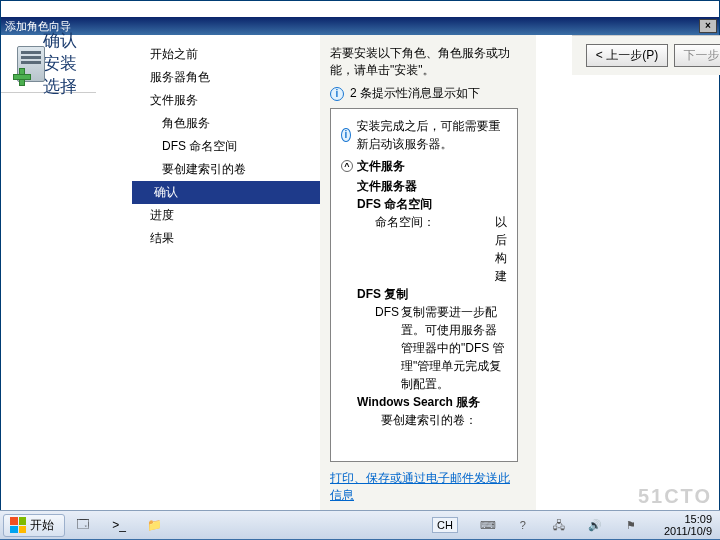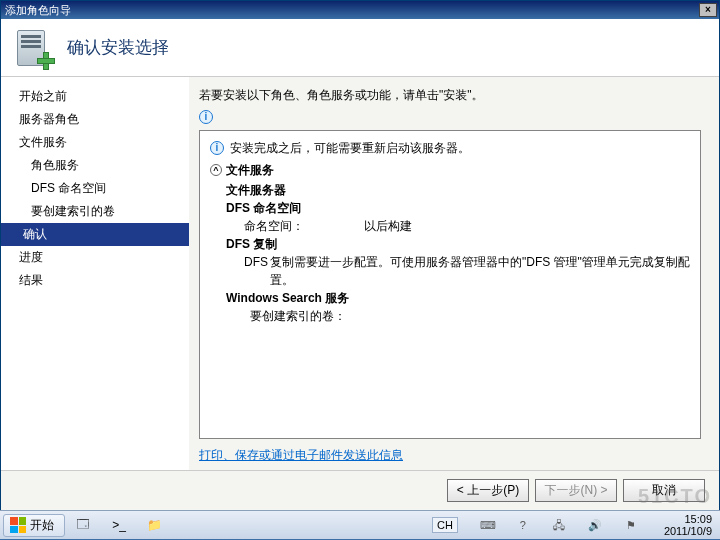--- a/index.html
+++ b/index.html
@@ -1,23 +1,23 @@
 <!DOCTYPE html>
 <html><head>
 <meta charset="utf-8">
 <style>
 * { box-sizing: border-box; margin: 0; padding: 0; }
 body { font-family: "Microsoft YaHei", Tahoma, sans-serif; font-size: 12px; background: #3a6ea5; width: 720px; height: 540px; overflow: hidden; position: relative; }
 
 .window { position: absolute; top: 0; left: 0; width: 720px; height: 511px; background: #fff; border: 1px solid #003c74; display: flex; flex-direction: column; }
-.titlebar { height: 18px; background: linear-gradient(to bottom, #0a246a, #3a6ea5); color: #fff; display: flex; align-items: center; padding: 0 2px; font-size: 11px; }
+.titlebar { height: 18px; background: linear-gradient(to bottom, #0a246a, #3a6ea5); color: #fff; display: flex; align-items: center; padding: 0 2px; font-size: 11px; margin-top: 16px; }
 .titlebar .ttl { flex: 1; padding-left: 2px; }
 .titlebar .close { width: 18px; height: 14px; background: #c0c0c0; border: 1px solid #404040; text-align: center; line-height: 11px; font-weight: bold; color: #000; cursor: pointer; font-size: 10px; }
 
-.body { flex: 1; display: flex; flex-direction: column; }
+.body { flex: 1; display: flex; flex-direction: row; gap: 36px; }
 .header { height: 58px; display: flex; align-items: center; padding: 0 12px; border-bottom: 1px solid #ccc; }
 .header .icon { width: 40px; height: 40px; margin-right: 14px; position: relative; }
 .header .srv { width: 28px; height: 36px; background: linear-gradient(#dfe8ee, #b8c4cc); border: 1px solid #7a8a96; border-radius: 2px; position: absolute; top: 2px; left: 4px; }
 .header .srv::before { content:""; position:absolute; top:4px; left:3px; width:20px; height:3px; background:#5b6b78; box-shadow: 0 5px 0 #5b6b78, 0 10px 0 #5b6b78; }
 .header .plus { position: absolute; bottom: -2px; right: -2px; width: 18px; height: 18px; }
 .header .plus::before, .header .plus::after { content:""; position:absolute; background:#4caf50; border:1px solid #2e7d32; }
 .header .plus::before { left:6px; top:0; width:4px; height:16px; }
 .header .plus::after { top:6px; left:0; width:16px; height:4px; }
 .header h1 { font-size: 17px; font-weight: normal; color: #1a3b6e; }
 
@@ -83,20 +83,21 @@
         <div class="item sub">DFS 命名空间</div>
         <div class="item sub">要创建索引的卷</div>
         <div class="item active">确认</div>
         <div class="item">进度</div>
         <div class="item">结果</div>
       </div>
       <div class="main">
         <div class="instr">若要安装以下角色、角色服务或功能，请单击"安装"。</div>
         <div class="infoln">
           <span class="iicon">i</span>
+          <span>2 条提示性消息显示如下</span>
         </div>
         <div class="details">
           <div class="warnln">
             <span class="iicon">i</span>
             <span>安装完成之后，可能需要重新启动该服务器。</span>
           </div>
           <div class="sect">
             <span class="caret">^</span>
             <span>文件服务</span>
           </div>

